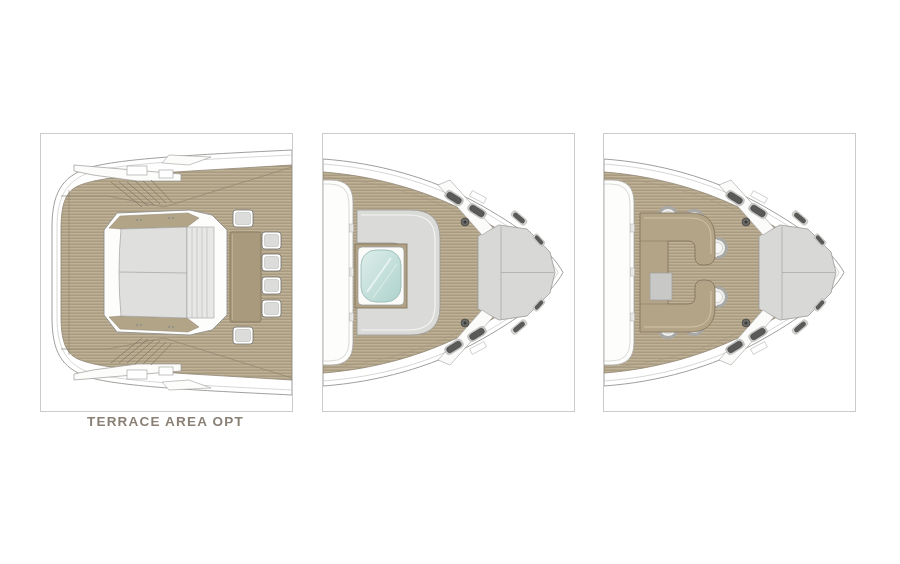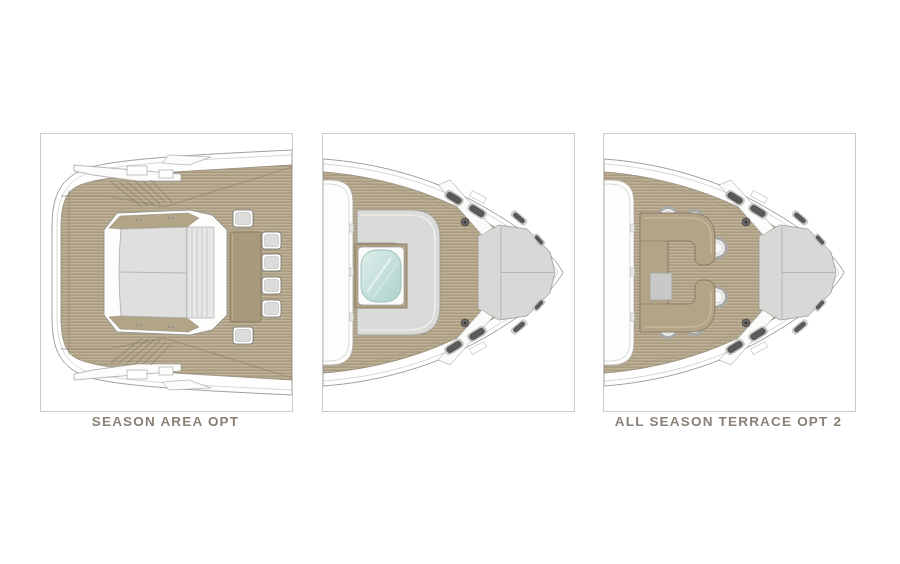--- a/index.html
+++ b/index.html
@@ -356,16 +356,15 @@
         <g transform="translate(155,63) rotate(28)">
             <rect x="-8" y="-3" width="16" height="6" fill="#ffffff" stroke="#a8a8a6" stroke-width="0.5"></rect>
           </g>
         <g transform="translate(155,214) rotate(-28)">
             <rect x="-8" y="-3" width="16" height="6" fill="#ffffff" stroke="#a8a8a6" stroke-width="0.5"></rect>
           </g>
       </g>
     </svg>
   </div>
 
-  <div class="plan-label" id="label-1">SEASON AREA OPT</div>
-  <div class="plan-label" id="label-3">ALL SEASON TERRACE OPT 2</div>
+  <div class="plan-label" id="label-1">TERRACE AREA OPT</div>
 
 </div>
 
 </body></html>

